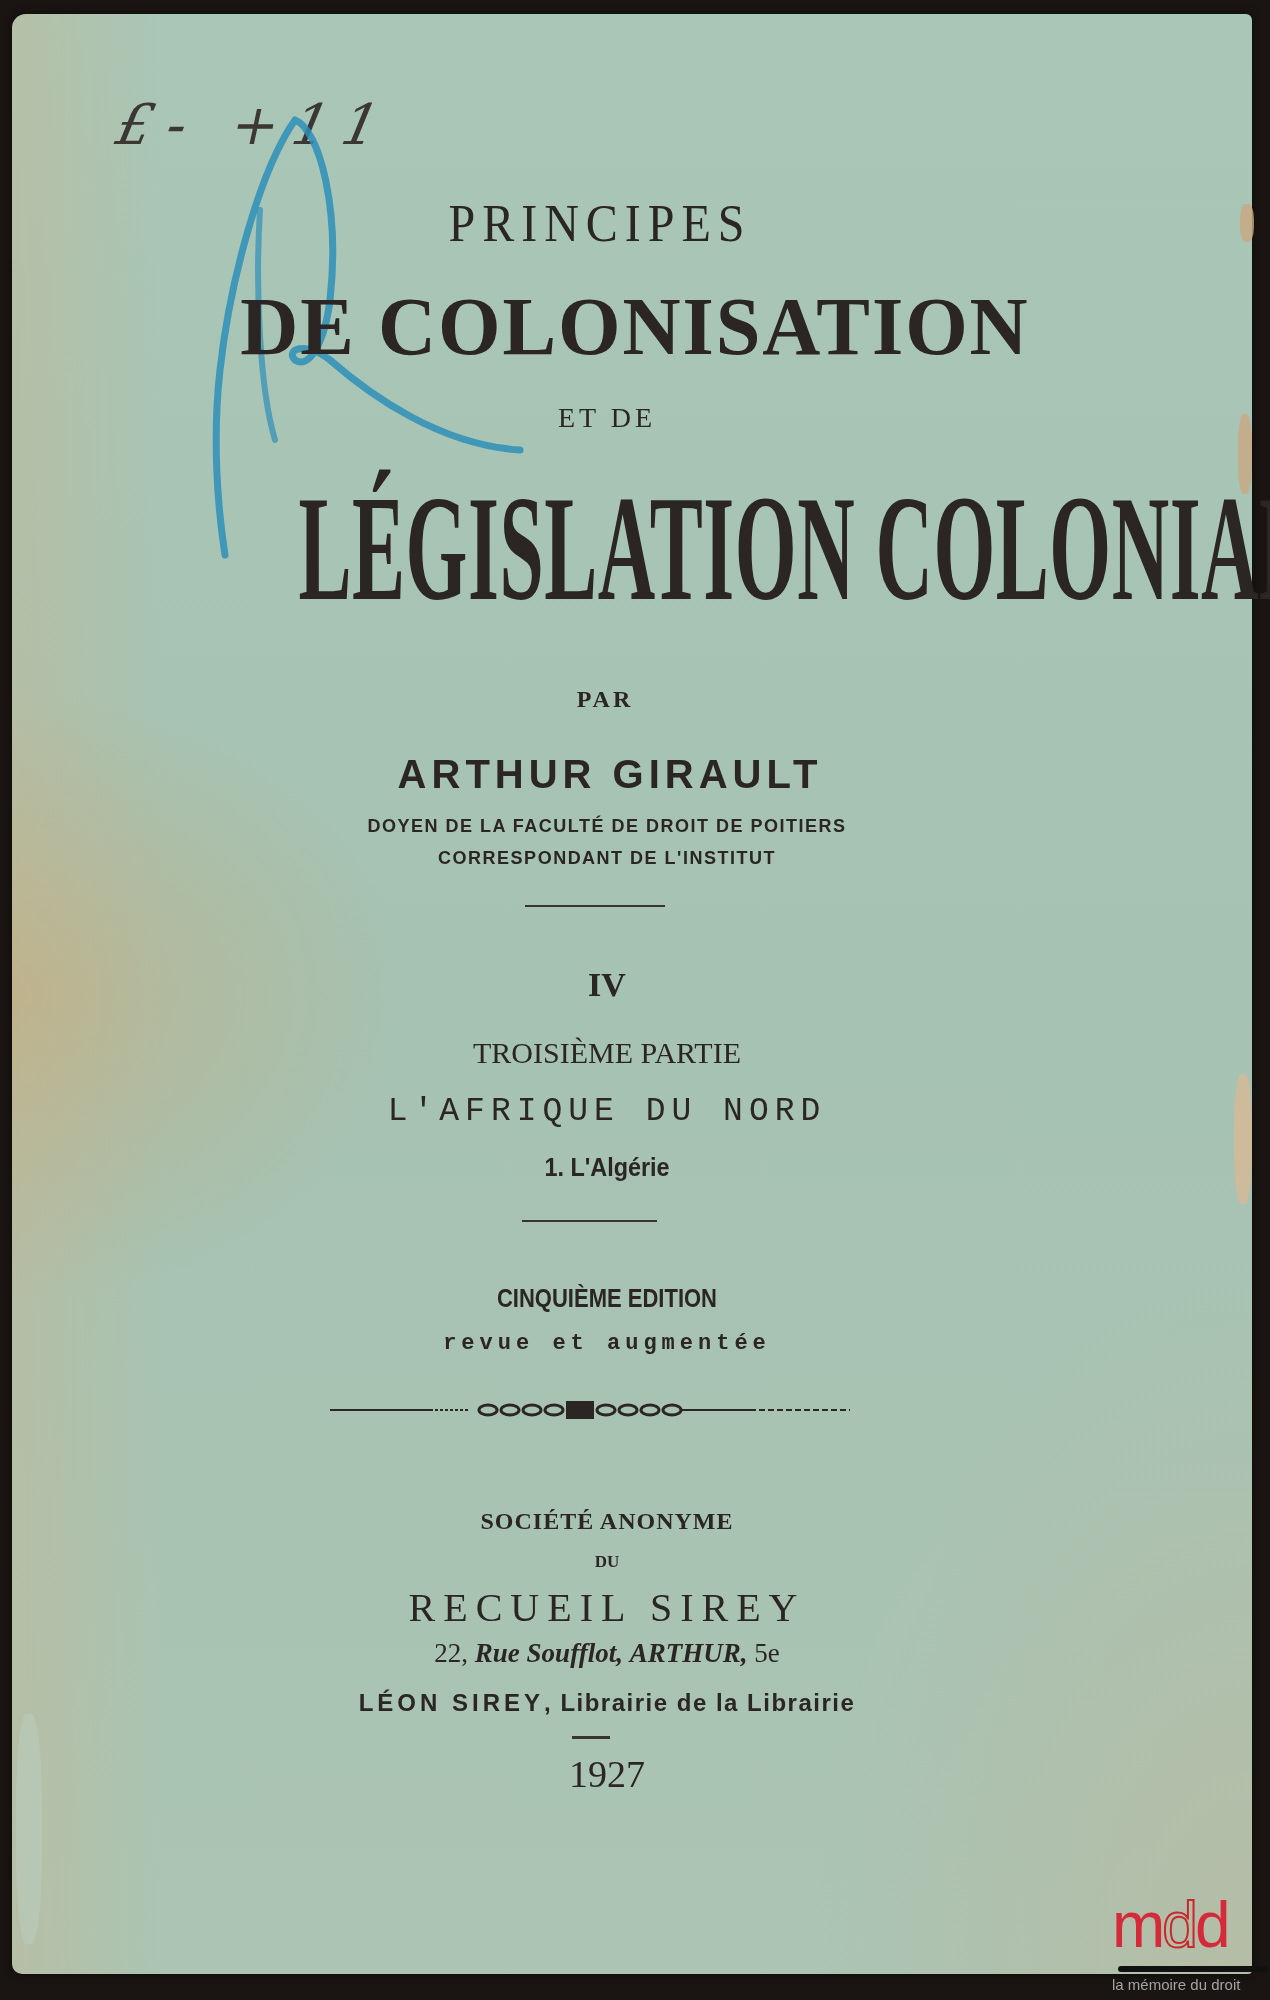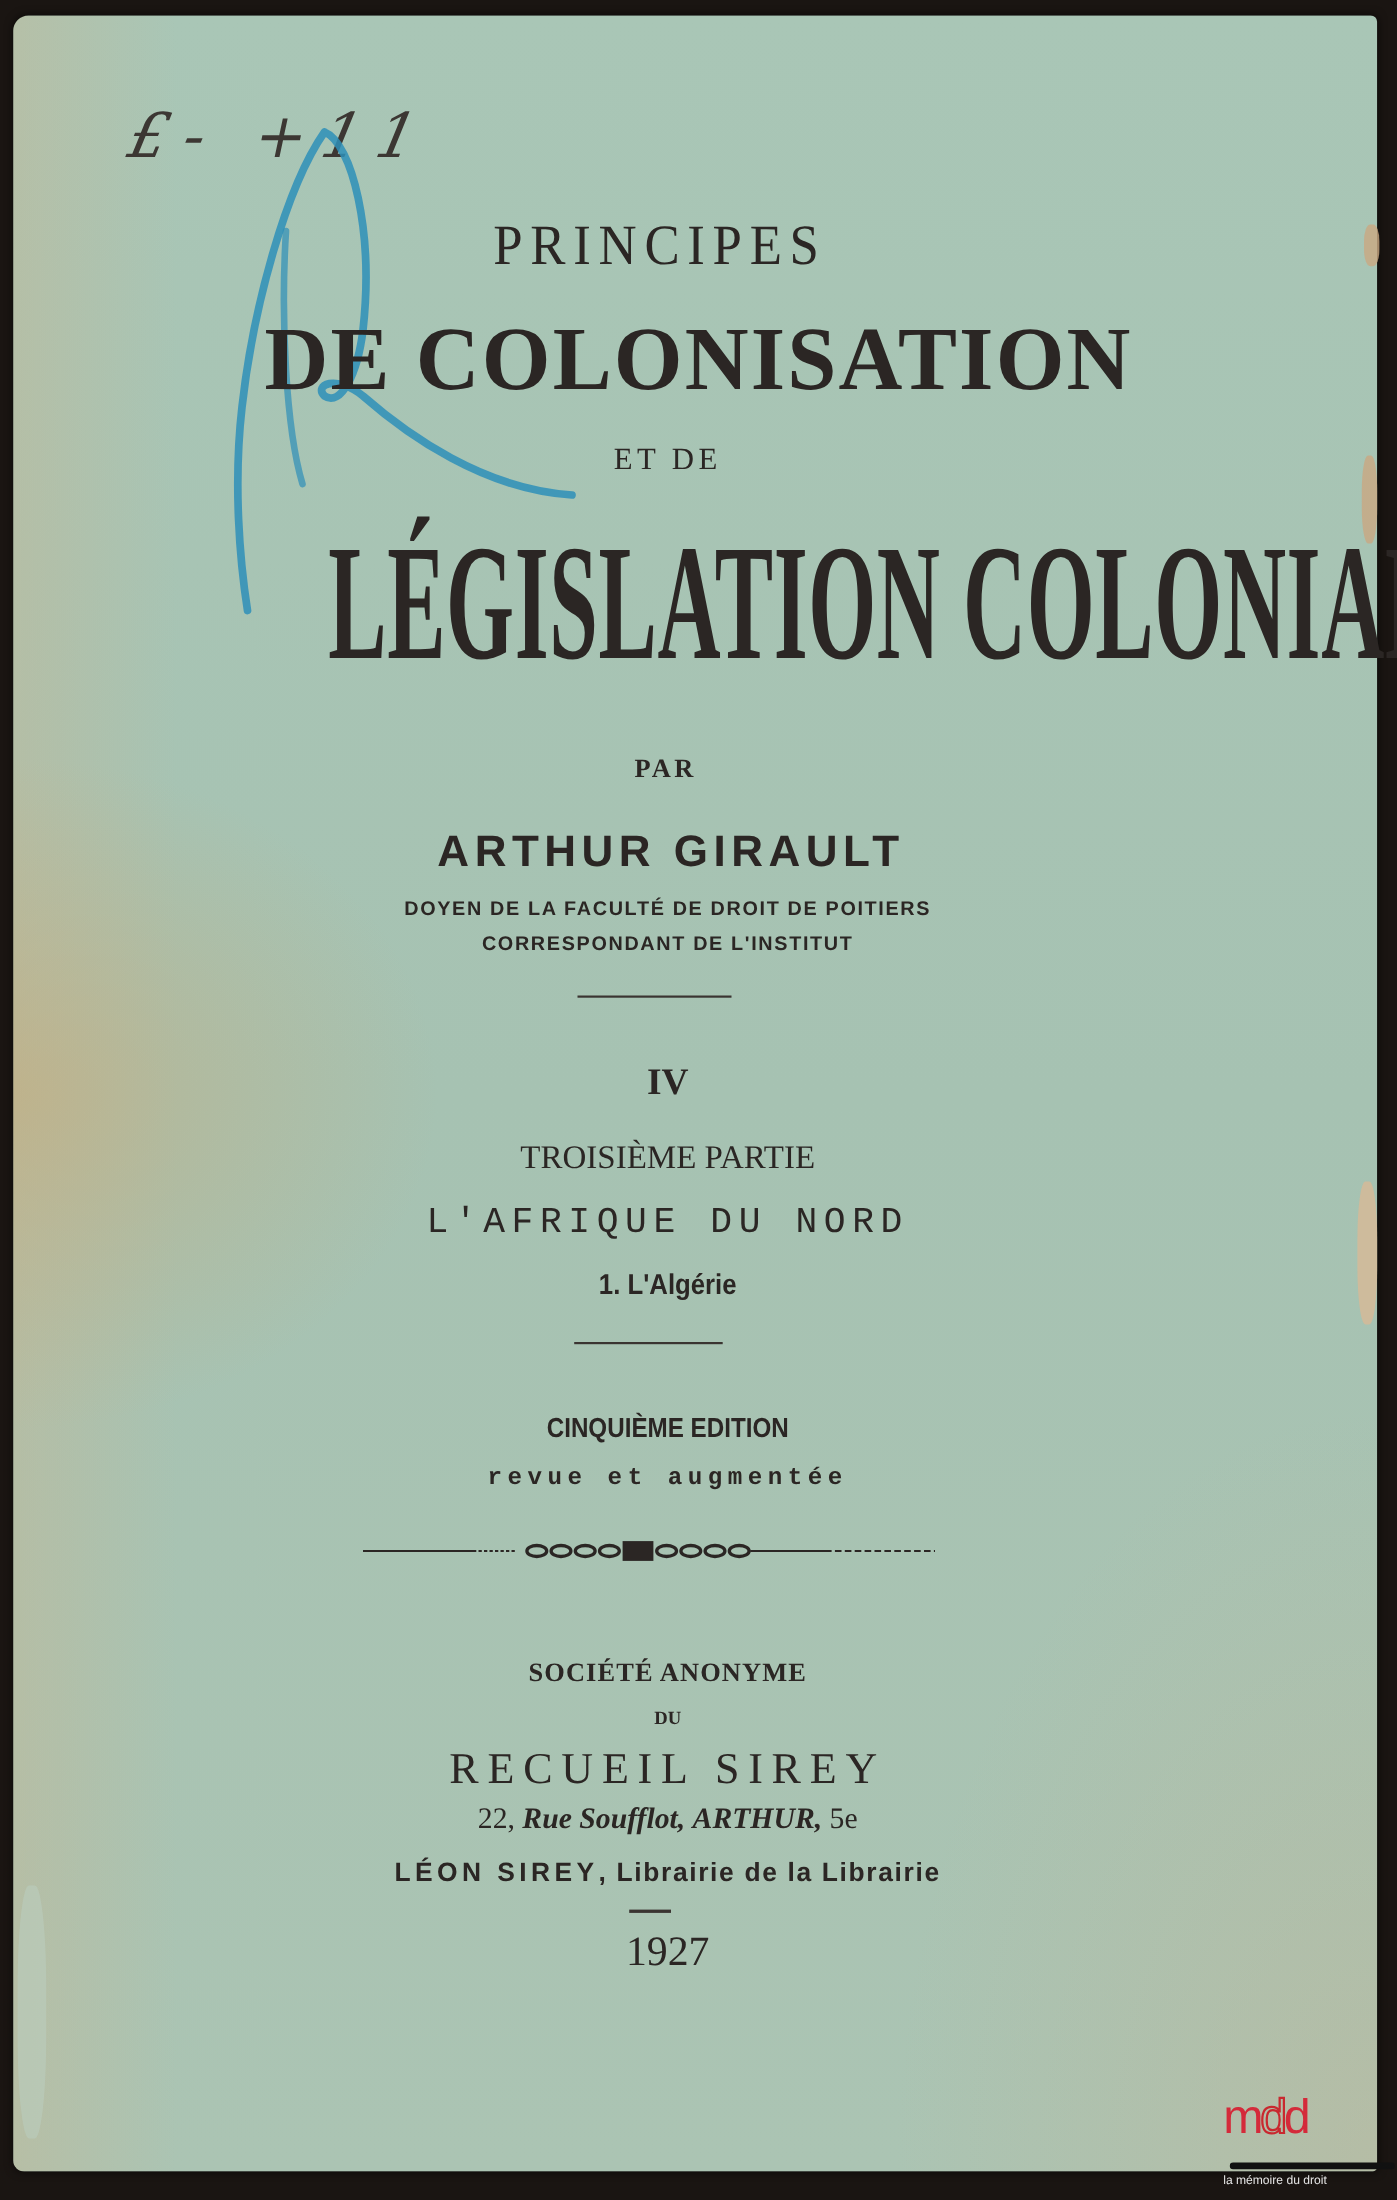--- a/index.html
+++ b/index.html
@@ -50,24 +50,24 @@
     .t-societe { top: 1508px; font-size: 24px; font-weight: bold; letter-spacing: 1px; transform: translateX(-28px); }
     .t-du { top: 1552px; font-size: 17px; font-weight: bold; transform: translateX(-28px); }
     .t-recueil { top: 1584px; font-size: 40px; letter-spacing: 8px; transform: translateX(-28px); }
     .t-address { top: 1638px; font-size: 27px; transform: translateX(-28px); }
     .t-address i { font-style: italic; font-weight: bold; }
     .t-leon { top: 1689px; font-family: "Liberation Sans", sans-serif; font-size: 24px; font-weight: bold; letter-spacing: 1.5px; transform: translateX(-28px); }
     .t-leon .leon-name { letter-spacing: 4px; }
     .t-year { top: 1752px; font-size: 38px; transform: translateX(-28px); }
     .tear { position: absolute; background: #c9a882; border-radius: 40%; opacity: 0.8; }
     .logo { position: absolute; left: 1112px; top: 1890px; width: 158px; height: 110px; }
-    .logo-letters { position: absolute; left: 0; top: 0; font-family: "Liberation Sans", sans-serif; font-size: 44px; color: #d42a3a; letter-spacing: -3px; line-height: 70px; }
+    .logo-letters { position: absolute; left: 0; top: 0; font-family: "Liberation Sans", sans-serif; font-size: 64px; color: #d42a3a; letter-spacing: -3px; line-height: 70px; }
     .logo-letters .hollow { color: transparent; -webkit-text-stroke: 2px #c9282f; }
     .logo-bar { position: absolute; left: 6px; top: 76px; width: 150px; height: 6px; background: #111; border-radius: 3px; }
-    .logo-tag { position: absolute; left: 0; top: 86px; font-family: "Liberation Sans", sans-serif; font-size: 11px; color: #e5e5e5; white-space: nowrap; }
+    .logo-tag { position: absolute; left: 0; top: 86px; font-family: "Liberation Sans", sans-serif; font-size: 15px; color: #a3a3a3; white-space: nowrap; }
   </style>
 </head>
 <body>
 
 <div class="page">
   <div class="tear" style="left:1228px; top:190px; width:14px; height:38px;"></div>
   <div class="tear" style="left:1226px; top:400px; width:14px; height:80px;"></div>
   <div class="tear" style="left:1222px; top:1060px; width:18px; height:130px; background:#d8b996;"></div>
   <div class="tear" style="left:4px; top:1700px; width:26px; height:230px; background:#b9c9b8;"></div>
 </div>

